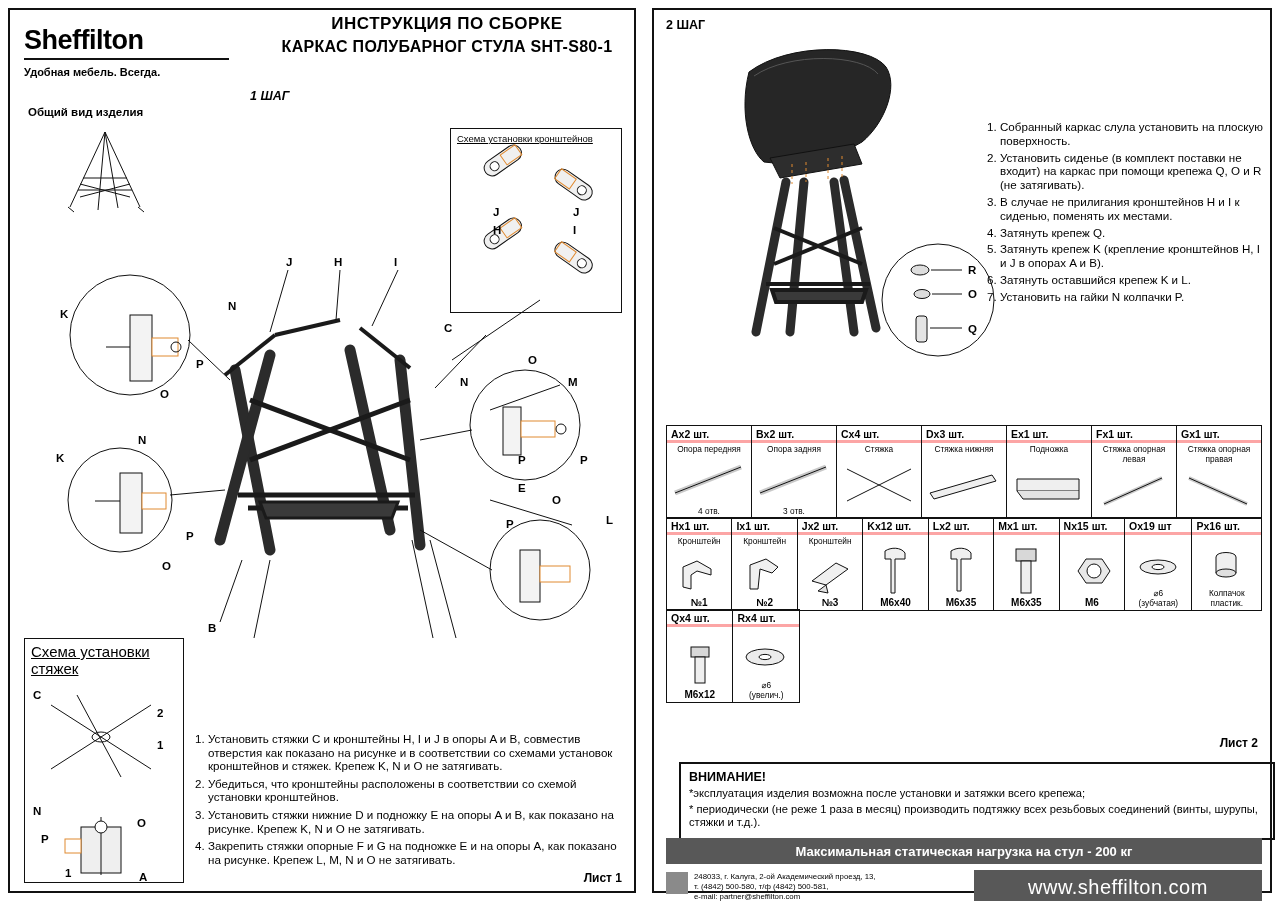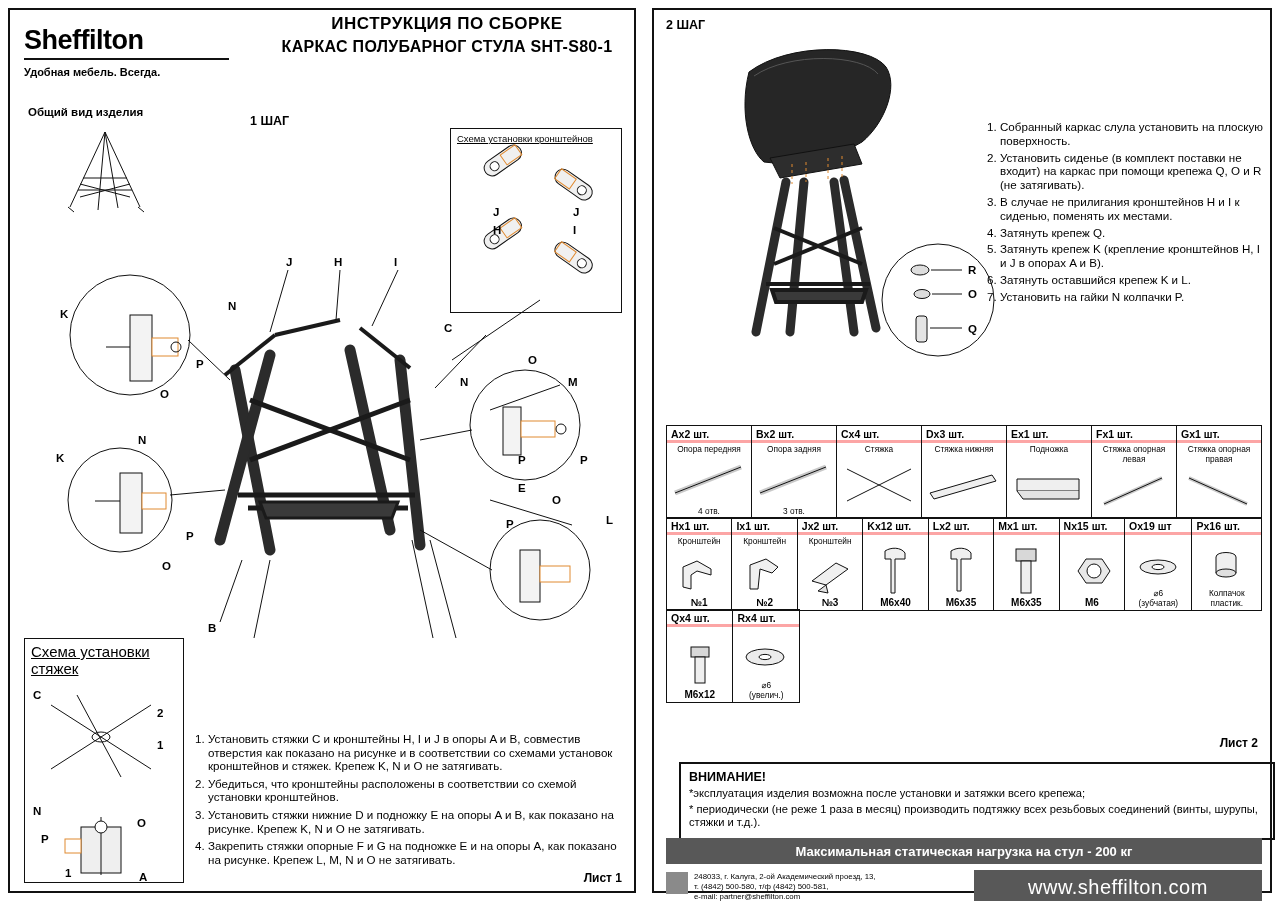--- a/index.html
+++ b/index.html
@@ -110,21 +110,21 @@
         <div class="logo-underline"></div>
         <div class="logo-sub">Удобная мебель. Всегда.</div>
       </div>
       <div class="title-box">
         <div class="t1">ИНСТРУКЦИЯ ПО СБОРКЕ</div>
         <div class="t2">КАРКАС ПОЛУБАРНОГ СТУЛА SHT-S80-1</div>
       </div>
     </div>
 
     <div class="abs lbl" style="left:18px; top:96px;">Общий вид изделия</div>
-    <div class="abs step-label" style="left:240px; top:104px;">1 ШАГ</div>
+    <div class="abs step-label" style="left:240px; top:79px;font-style:italic;">1 ШАГ</div>
 
     <svg class="abs" style="left:40px; top:112px;" width="110" height="100">
       <g class="lt">
         <path d="M55 10 L20 85 M55 10 L90 85 M55 10 L48 88 M55 10 L68 86"></path>
         <path d="M28 68 L82 68 M33 56 L77 56"></path>
         <path d="M30 62 L80 75 M30 75 L80 62"></path>
         <path d="M18 85 L24 90 M88 85 L94 90"></path>
       </g>
     </svg>
 

